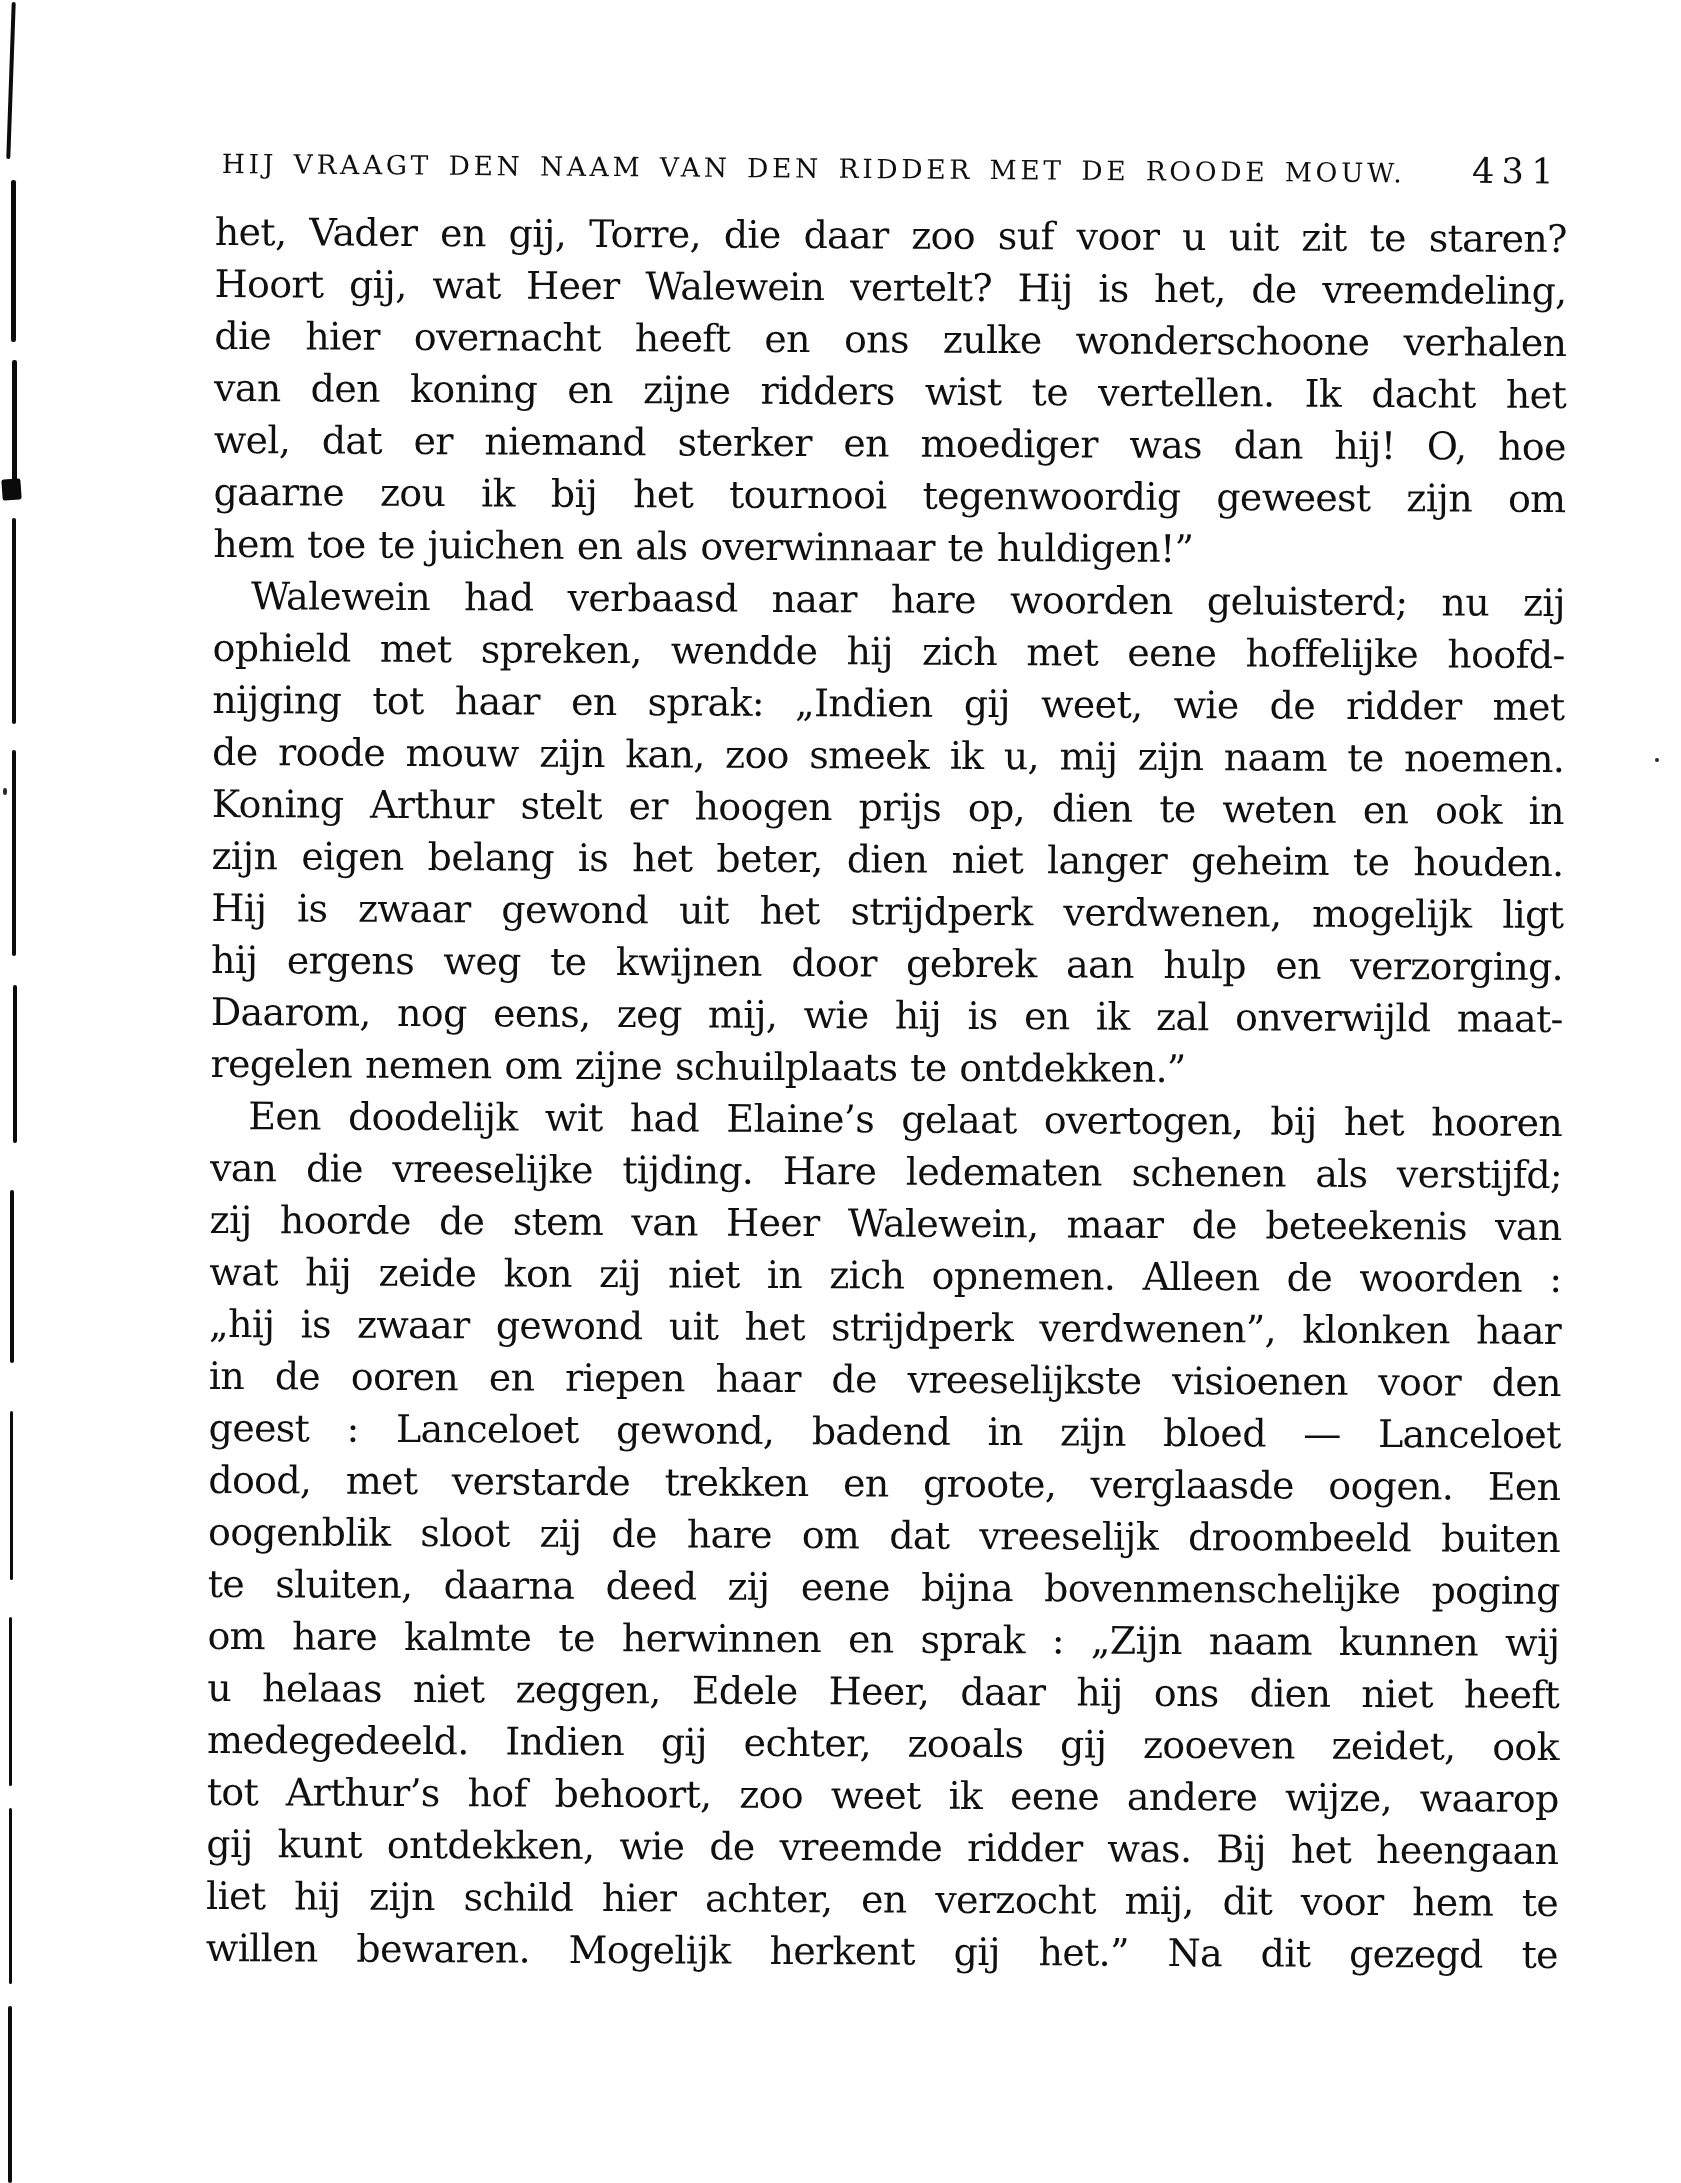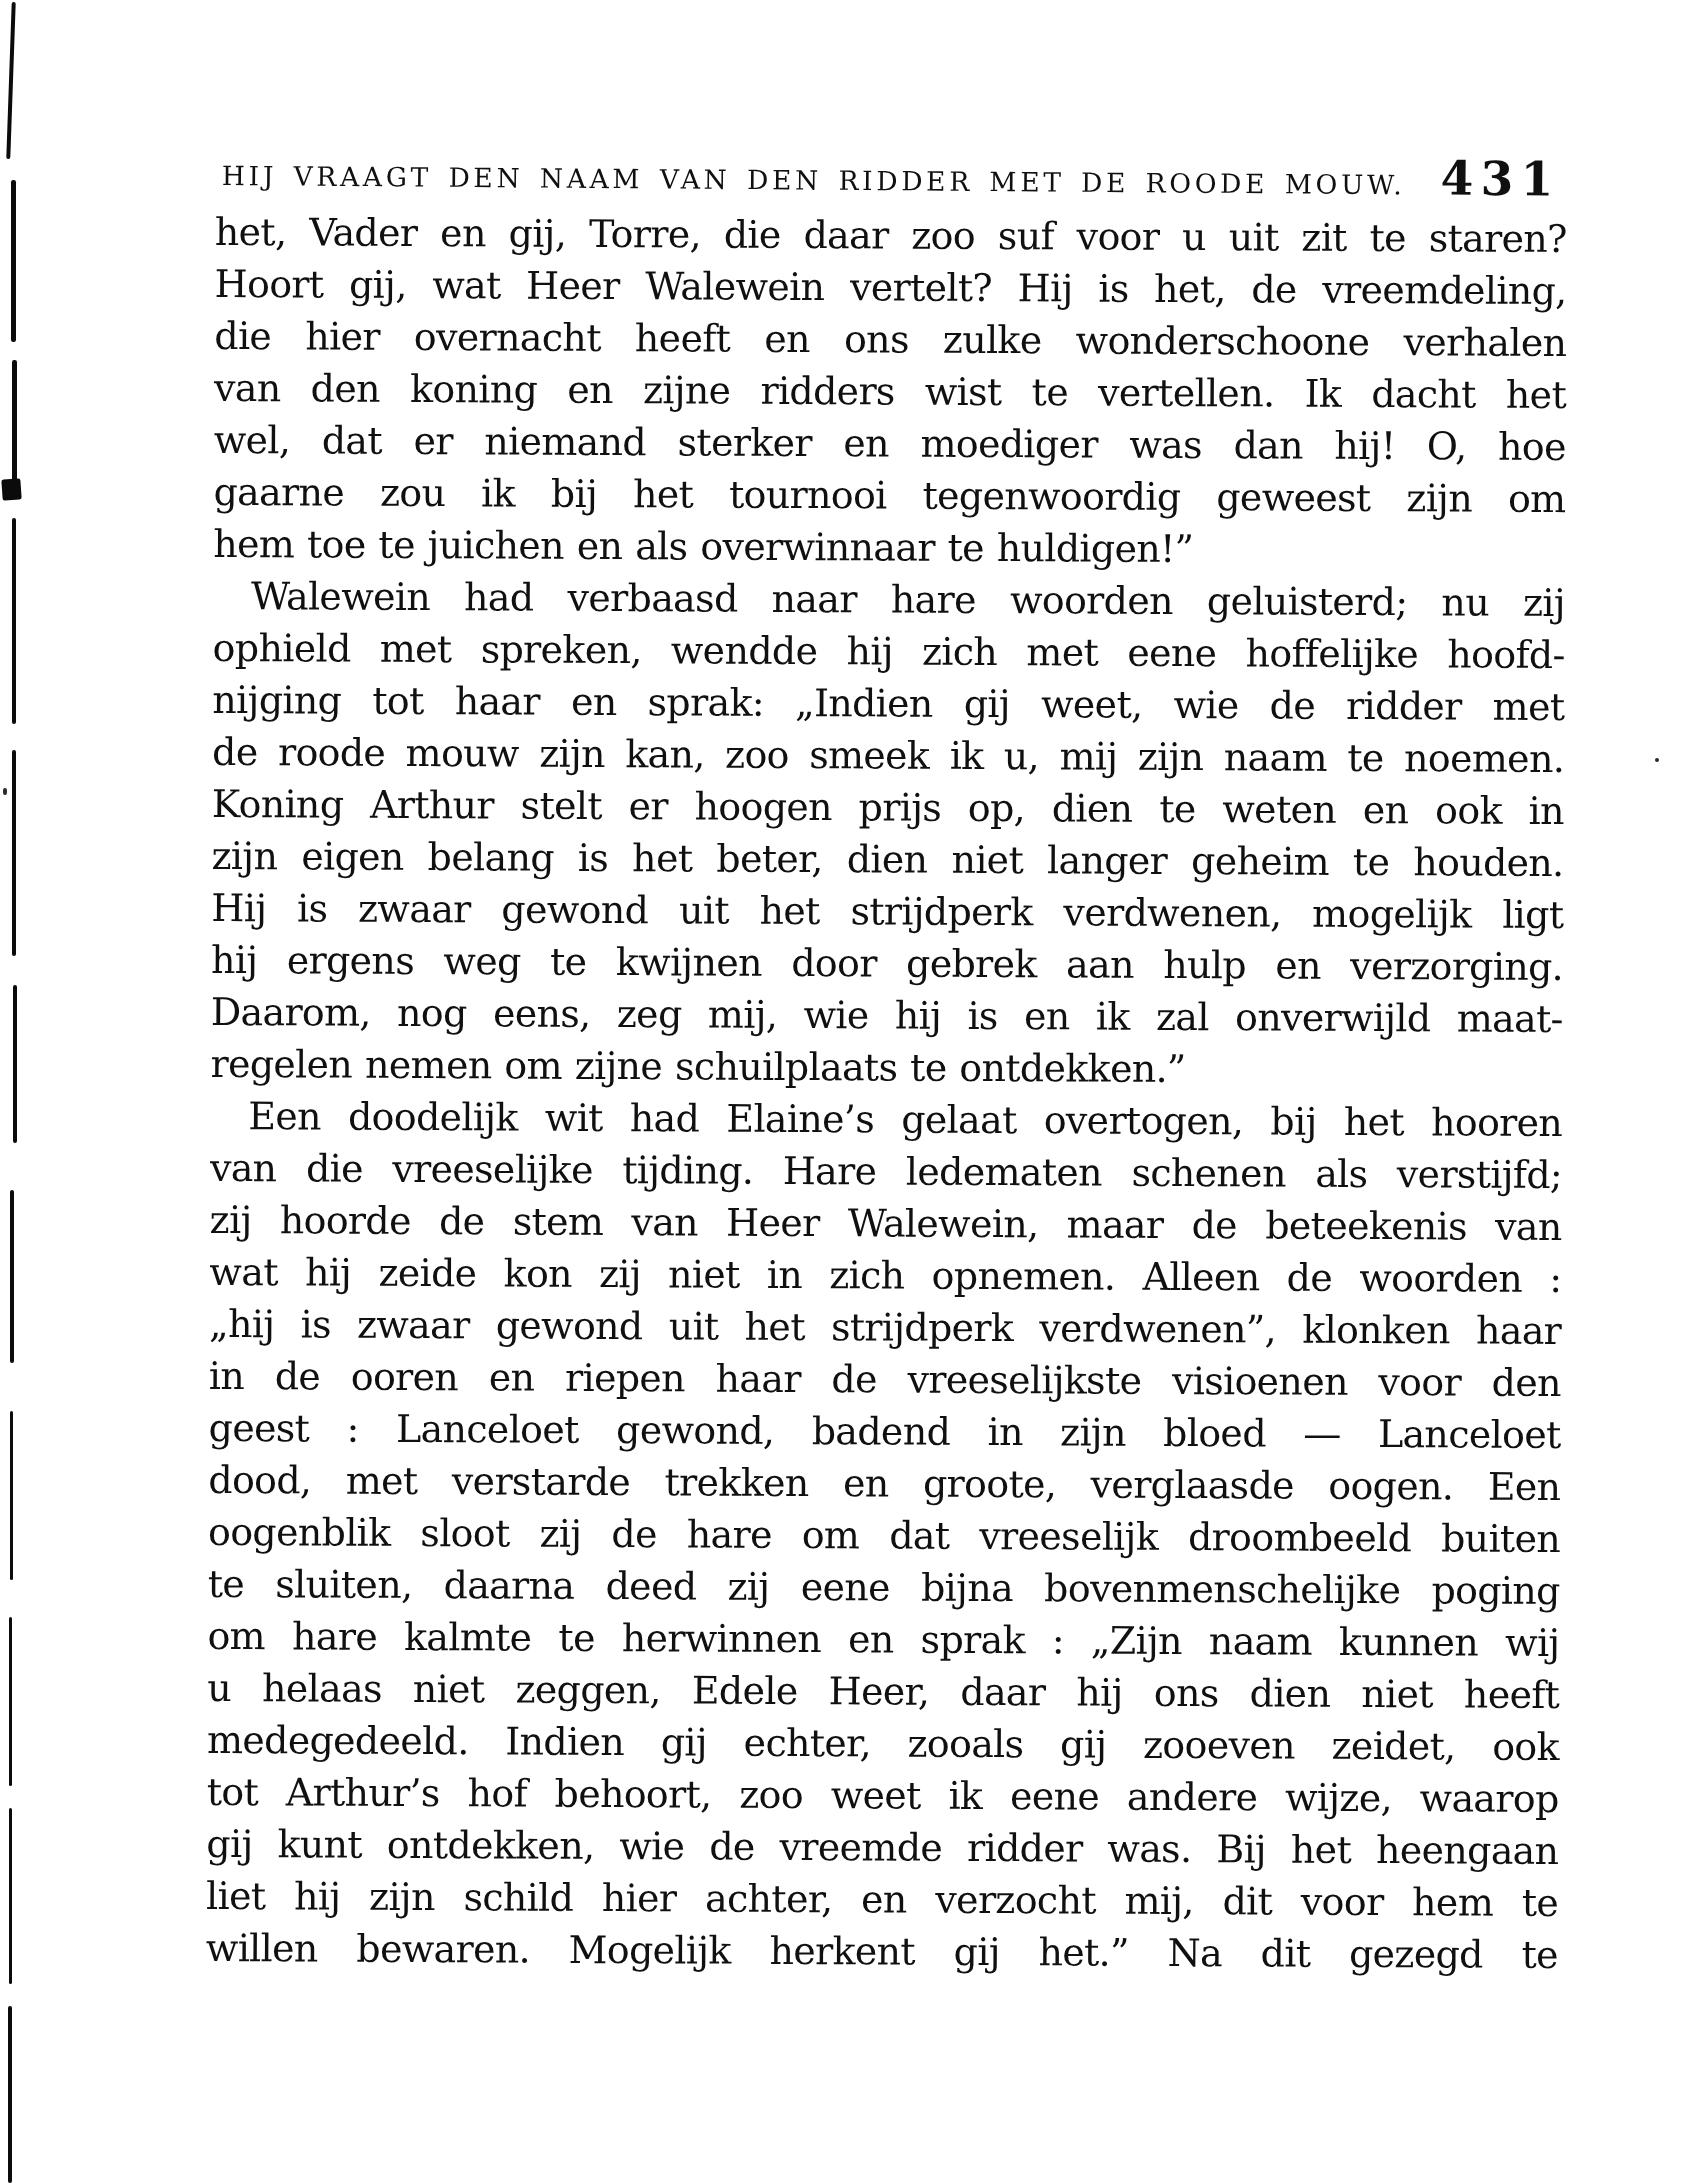--- a/index.html
+++ b/index.html
@@ -15,21 +15,21 @@
   .running-head{
     position:absolute;top:141px;left:222px;width:1339px;
     display:flex;justify-content:space-between;align-items:baseline;
     transform:rotate(0.45deg);transform-origin:0 0;
   }
   .running-title{
     font-size:26.5px;letter-spacing:3.7px;word-spacing:4.4px;
     white-space:nowrap;font-weight:normal;
   }
   .page-number{
-    font-size:47px;letter-spacing:7.3px;font-weight:bold;
+    font-size:35px;letter-spacing:7.3px;font-weight:normal;
   }
   
   .text-block{
     position:absolute;top:206px;left:215px;width:1352px;
     transform:rotate(0.30deg);transform-origin:0 0;
   }
   .bl{
     height:52px;line-height:52px;
     font-size:38px;letter-spacing:-0.7px;word-spacing:1.5px;
     text-align:justify;text-align-last:justify;

